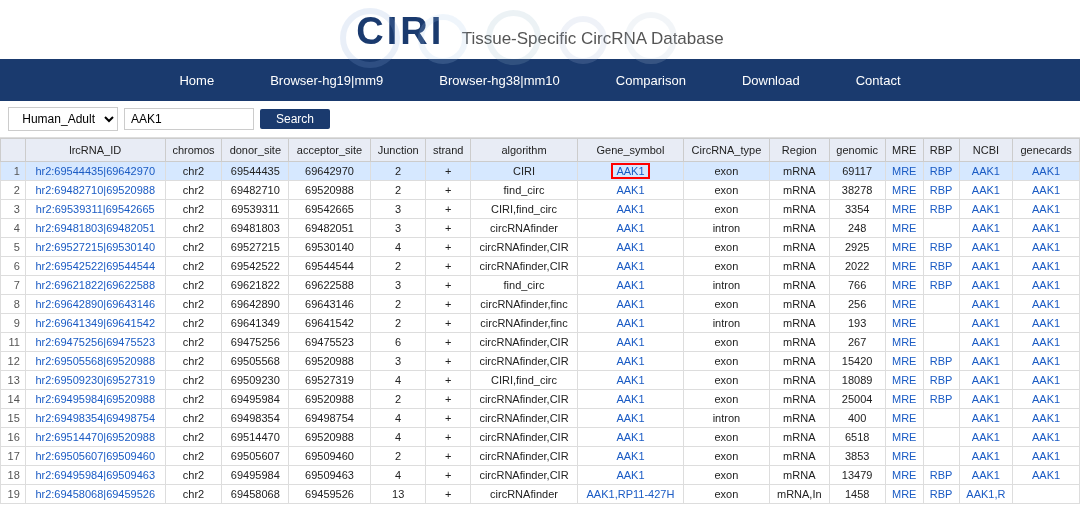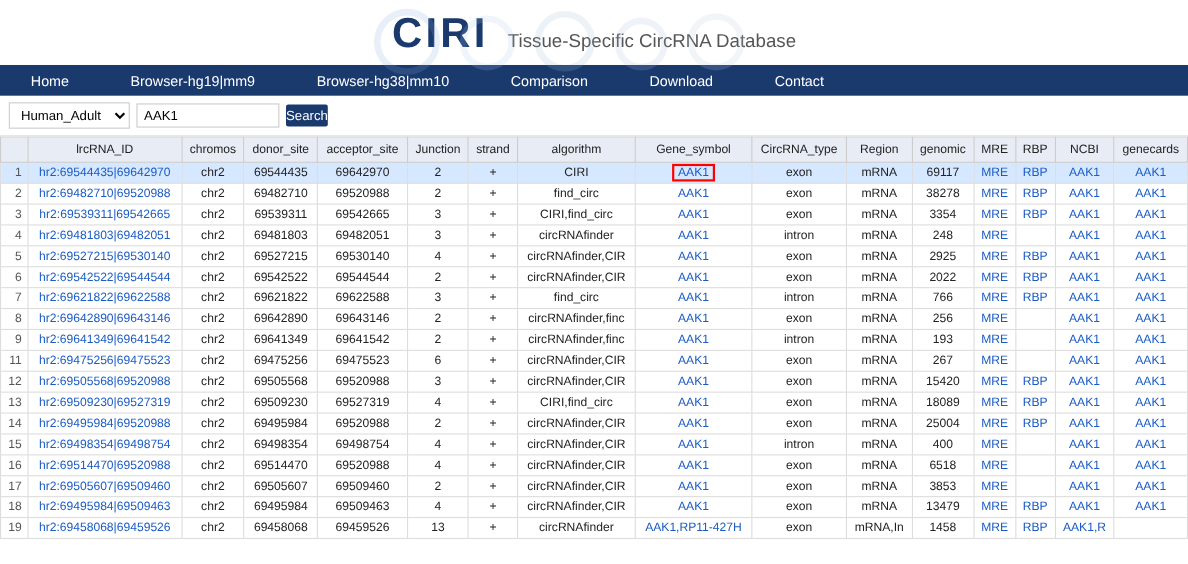--- a/index.html
+++ b/index.html
@@ -25,21 +25,22 @@
     .logo-decoration .circle {
       border-radius: 50%;
       border: 6px solid #aac;
     }
 
     
     .navbar {
       background: #1a3a6e;
       display: flex;
       align-items: center;
-      height: 28px;
+      height: 42px;
+      justify-content: center;
     }
     .navbar-item {
       color: #fff;
       padding: 0 28px;
       height: 38px;
       display: flex;
       align-items: center;
       cursor: pointer;
       font-size: 13px;
       white-space: nowrap;
@@ -53,32 +54,33 @@
       border-bottom: 1px solid #ddd;
       gap: 6px;
     }
     .species-select {
       border: 1px solid #ccc;
       padding: 3px 6px;
       font-size: 12px;
       background: #fff;
       cursor: pointer;
       min-width: 110px;
+      text-align: right;
     }
     .search-input {
       border: 1px solid #ccc;
       padding: 3px 6px;
       font-size: 12px;
       width: 130px;
     }
     .search-btn {
       background: #1a3a6e;
       color: #fff;
       border: none;
-      padding: 3px 0;
+      padding: 3px 16px;
       font-size: 12px;
       cursor: pointer;
       border-radius: 2px;
     }
 
     
     .table-container {
       overflow-x: auto;
       overflow-y: auto;
       max-height: 380px;

